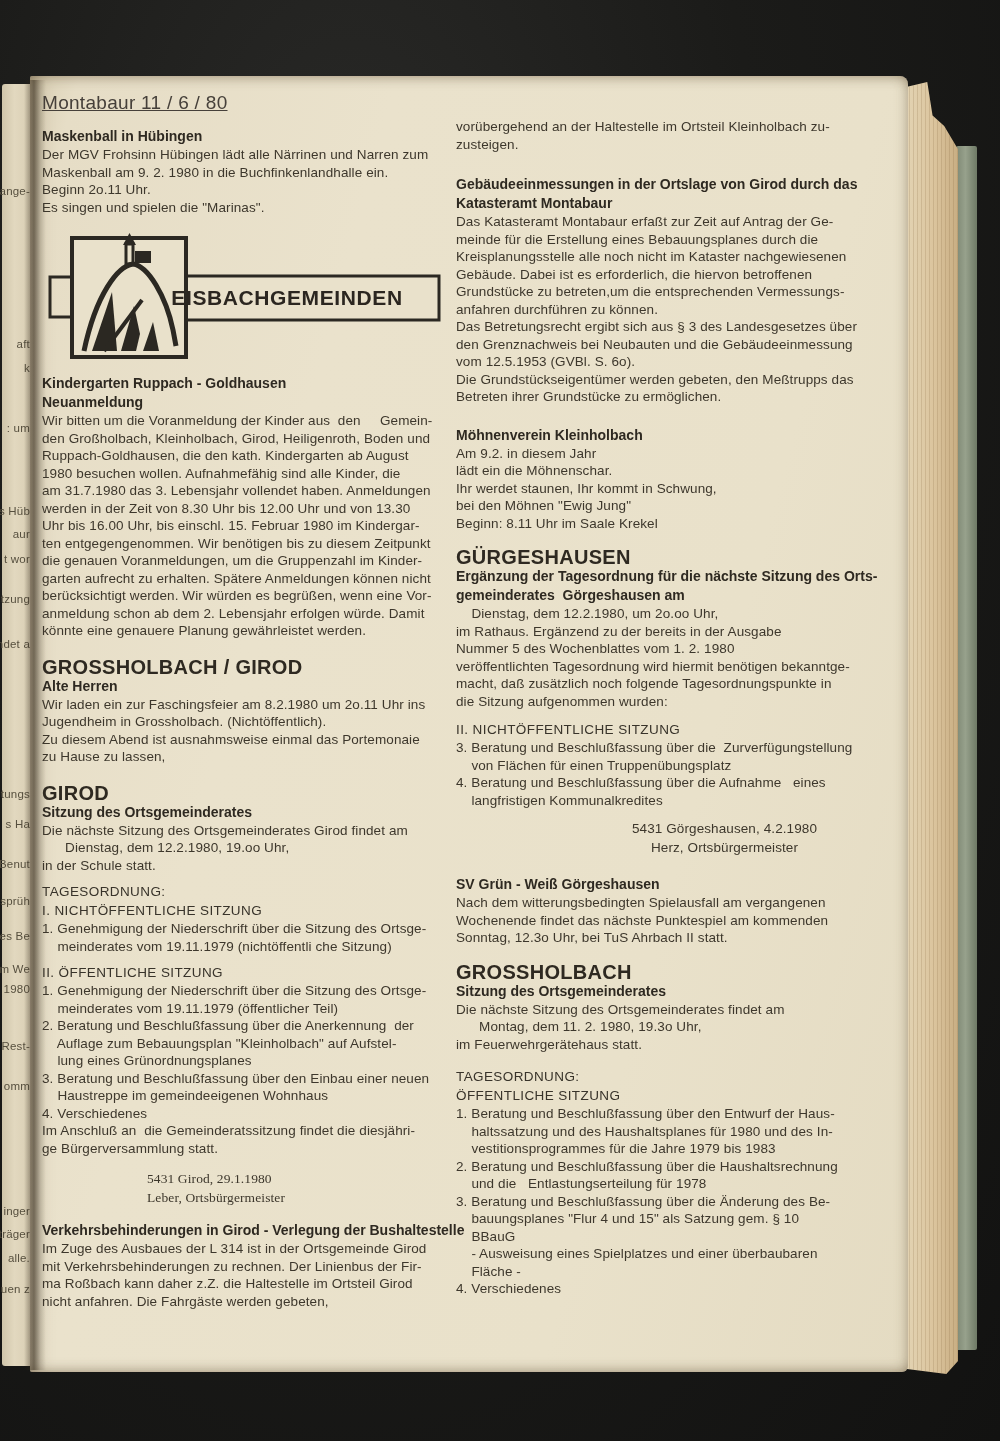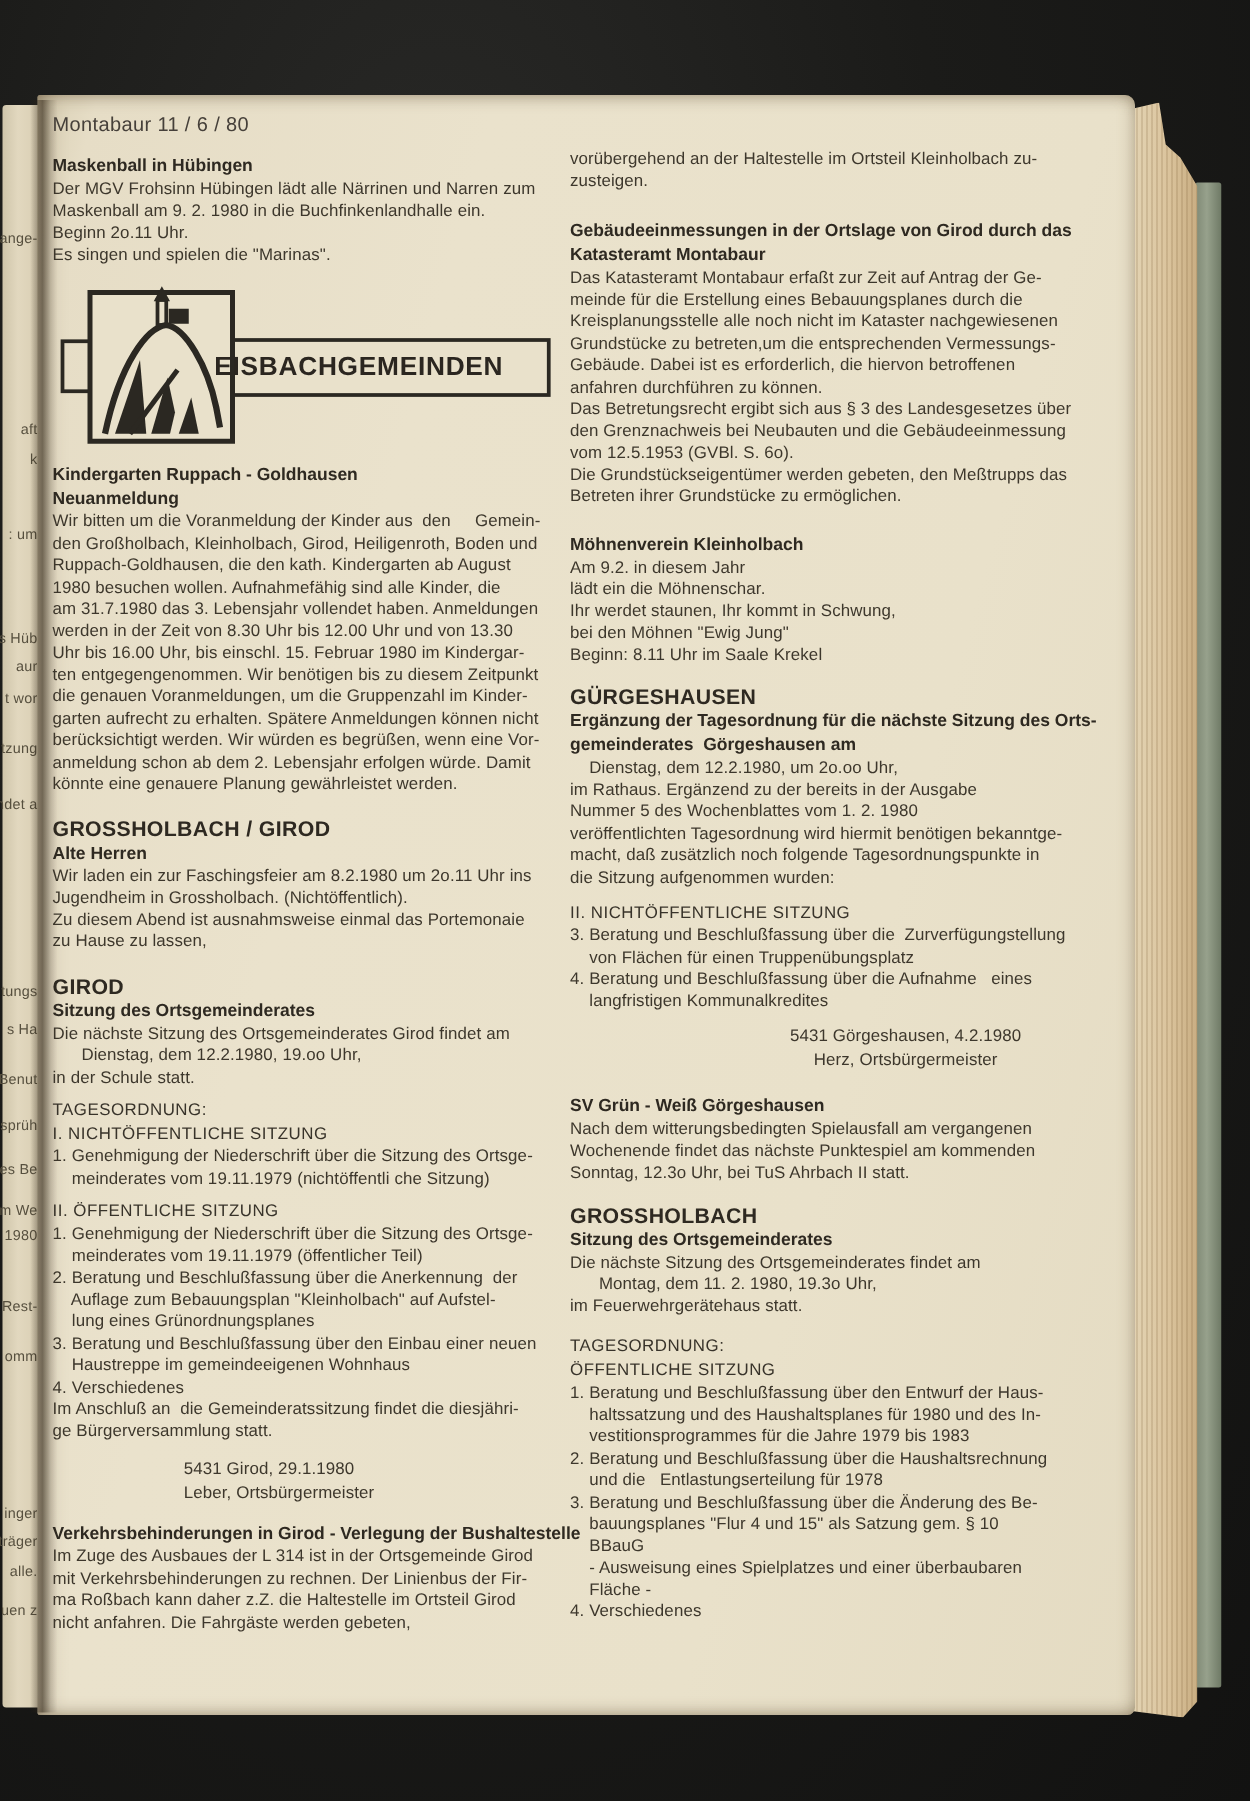--- a/index.html
+++ b/index.html
@@ -47,27 +47,27 @@
     background:linear-gradient(105deg,#d9cfb4 0%,#e6ddc6 4%,#eae2cc 30%,#e9e1ca 70%,#e4dbc2 100%);
     border-radius:2px 8px 6px 2px;
     box-shadow:inset 14px 0 18px -10px rgba(90,72,45,0.5), inset -8px 0 12px -6px rgba(110,90,60,0.35),
                inset 0 10px 14px -10px rgba(90,72,45,0.4), inset 0 -10px 14px -10px rgba(90,72,45,0.4);
     z-index:2;color:#3d372c;
   }
   .col{position:absolute;}
   .col-left{left:12px;top:16px;width:424px;}
   .col-right{left:426px;top:42px;width:452px;}
 
-  .date-line{font-size:16px;color:#46403?3;color:#46403a;margin-bottom:13px;letter-spacing:0.3px;}
+  .date-line{font-size:19px;color:#46403?3;color:#46403a;margin-bottom:13px;letter-spacing:0.3px;text-decoration:underline;}
   .sec{margin-bottom:16px;}
   .sec-title{font-weight:bold;font-size:14px;color:#2e2921;line-height:19px;white-space:pre;}
-  .sec-title.big{font-size:17px;letter-spacing:0.3px;}
+  .sec-title.big{font-size:20px;letter-spacing:0.3px;}
   .plain-title{font-size:13.5px;line-height:19px;letter-spacing:0.4px;white-space:pre;color:#38332a;}
   .ln{font-size:13.5px;line-height:17.5px;white-space:pre;letter-spacing:0.1px;color:#3d372c;}
-  .sig{padding-left:105px;margin:12px 0 14px 0;}
+  .sig{padding-left:105px;margin:12px 0 14px 0;font-family:Liberation Serif, serif;}
   .sig2{padding-left:85px;margin:10px 0 4px 0;text-align:center;}
   .sig .ln,.sig2 .ln{line-height:19px;}
 
   
   .logo-row{position:relative;width:420px;height:132px;margin:12px 0 10px 4px;}
   .logo-row svg{position:absolute;left:0;top:0;}
   .logo-banner-text{
     position:absolute;left:139px;top:44px;width:204px;height:44px;
     display:flex;align-items:center;justify-content:center;
     font-weight:bold;font-size:21px;letter-spacing:0.6px;color:#2b2620;
@@ -226,22 +226,22 @@
           </div>
       </div>
 
       <div class="sec" style="margin-bottom:20px">
         <div class="sec-title">Gebäudeeinmessungen in der Ortslage von Girod durch das</div>
         <div class="sec-title">Katasteramt Montabaur</div>
         <div>
             <div class="ln">Das Katasteramt Montabaur erfaßt zur Zeit auf Antrag der Ge-</div>
             <div class="ln">meinde für die Erstellung eines Bebauungsplanes durch die</div>
             <div class="ln">Kreisplanungsstelle alle noch nicht im Kataster nachgewiesenen</div>
+            <div class="ln">Gebäude. Dabei ist es erforderlich, die hiervon betroffenen</div>
             <div class="ln">Grundstücke zu betreten,um die entsprechenden Vermessungs-</div>
-            <div class="ln">Gebäude. Dabei ist es erforderlich, die hiervon betroffenen</div>
             <div class="ln">anfahren durchführen zu können.</div>
             <div class="ln">Das Betretungsrecht ergibt sich aus § 3 des Landesgesetzes über</div>
             <div class="ln">den Grenznachweis bei Neubauten und die Gebäudeeinmessung</div>
             <div class="ln">vom 12.5.1953 (GVBl. S. 6o).</div>
             <div class="ln">Die Grundstückseigentümer werden gebeten, den Meßtrupps das</div>
             <div class="ln">Betreten ihrer Grundstücke zu ermöglichen.</div>
           </div>
       </div>
 
       <div class="sec">

